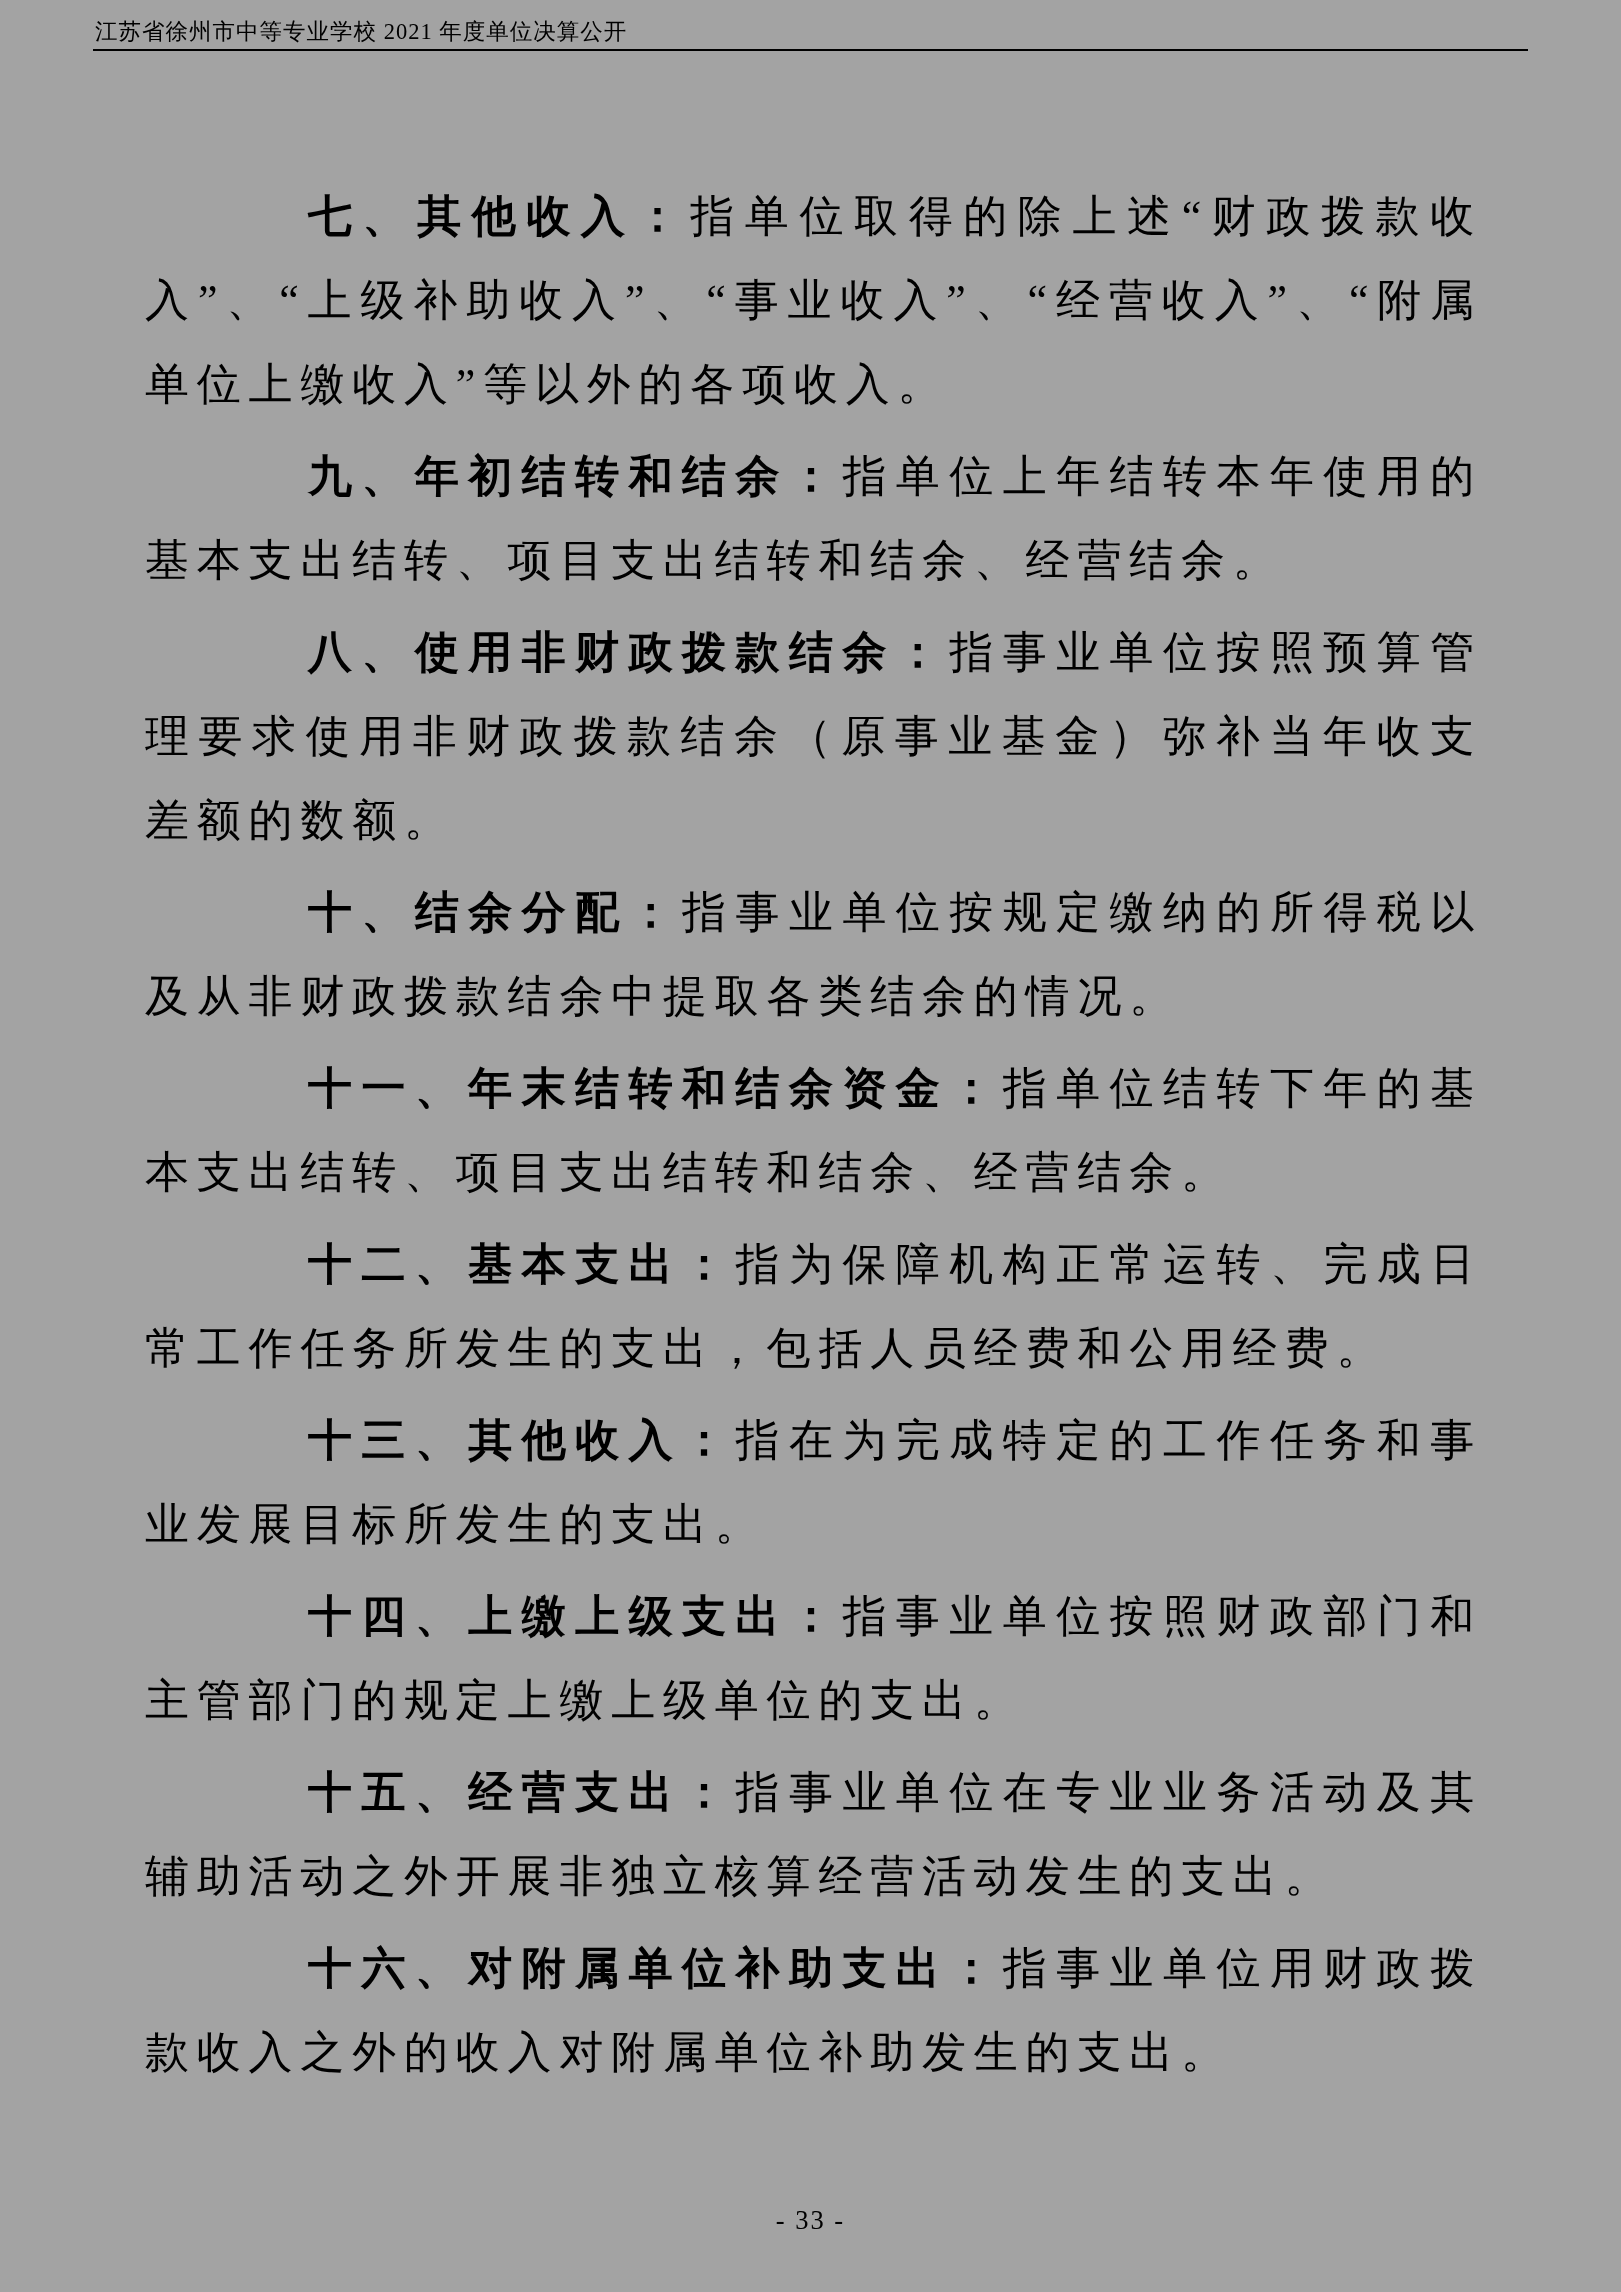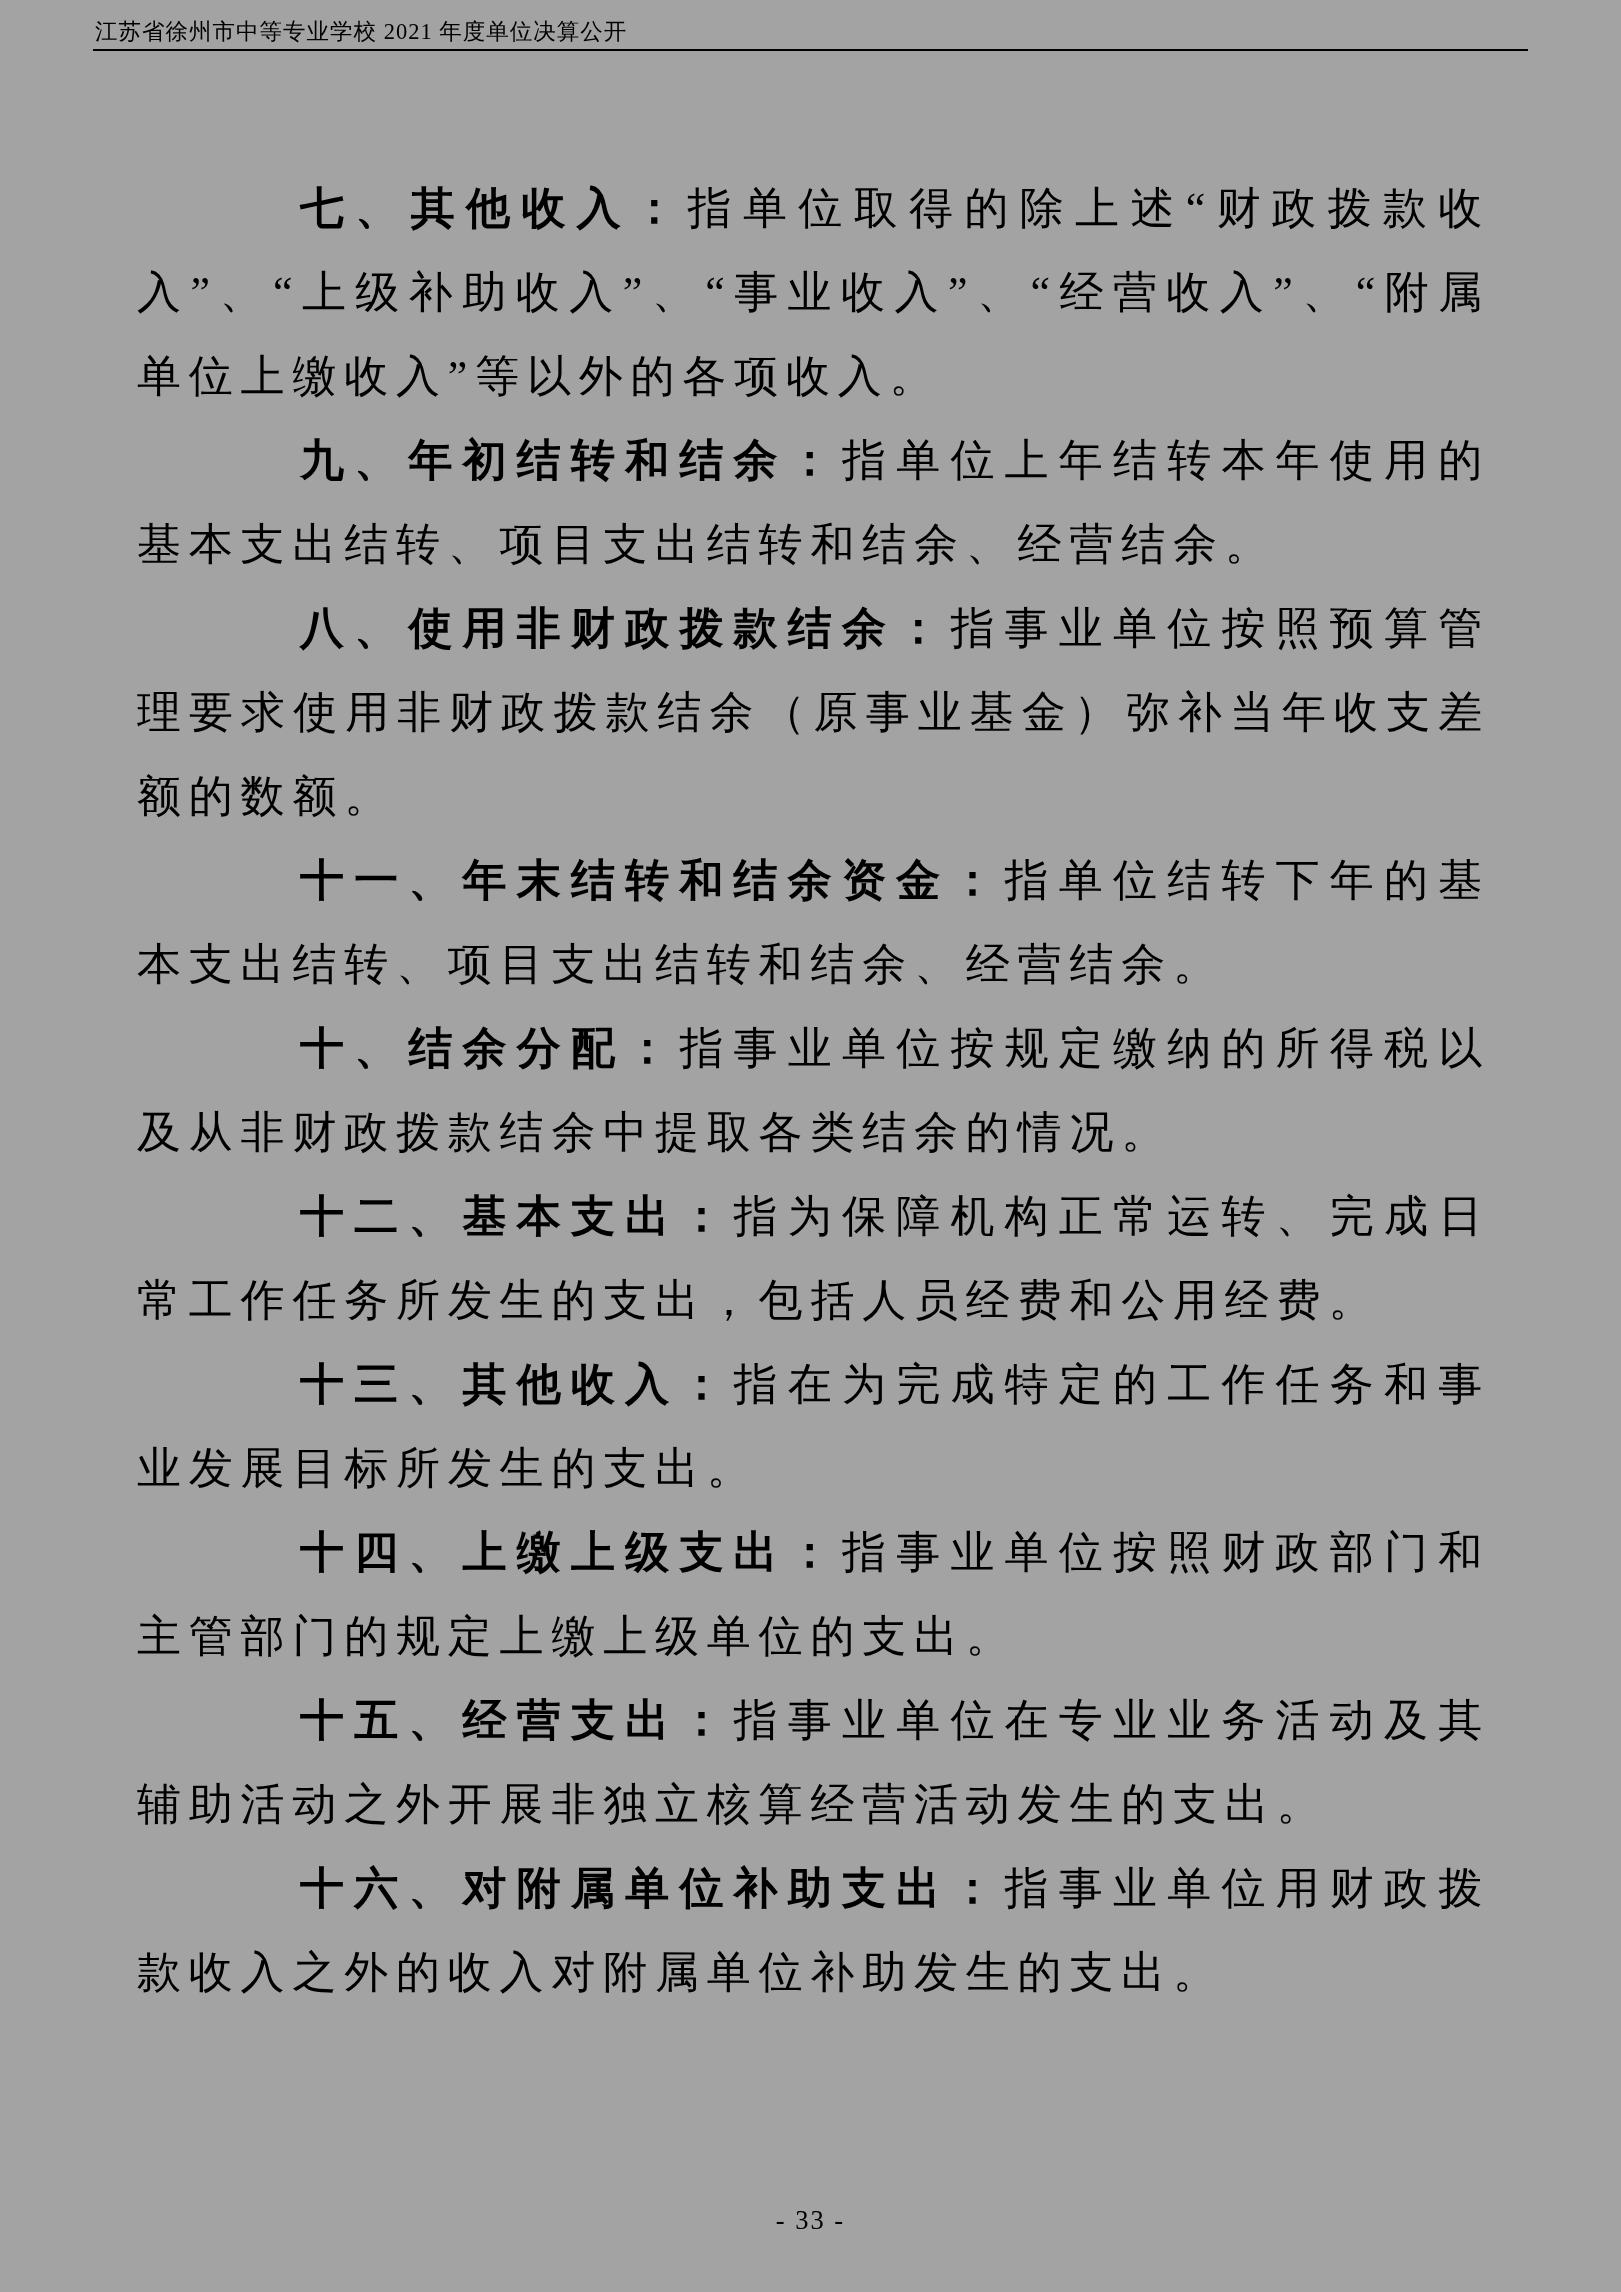--- a/index.html
+++ b/index.html
@@ -31,21 +31,21 @@
     height: 0;
     border-top: 2px solid #000000;
   }
   .content {
     position: absolute;
     top: 167px;
     left: 137px;
     width: 1353px;
   }
   .content p {
-    margin: 0;
+    margin: 8px;
     padding: 0;
     font-size: 44px;
     line-height: 84px;
     letter-spacing: 7.8px;
     text-align: justify;
     text-justify: inter-character;
     text-align-last: left;
     text-indent: 163px;
   }
   .content p .lead {
@@ -72,23 +72,23 @@
   <div class="header-rule"></div>
 
   <div class="content">
 
     <p><span class="lead">七、其他收入：</span><span>指单位取得的除上述“财政拨款收入”、“上级补助收入”、“事业收入”、“经营收入”、“附属单位上缴收入”等以外的各项收入。</span></p>
 
     <p><span class="lead">九、年初结转和结余：</span><span>指单位上年结转本年使用的基本支出结转、项目支出结转和结余、经营结余。</span></p>
 
     <p><span class="lead">八、使用非财政拨款结余：</span><span>指事业单位按照预算管理要求使用非财政拨款结余（原事业基金）弥补当年收支差额的数额。</span></p>
 
+    <p><span class="lead">十、结余分配：</span><span>指事业单位按规定缴纳的所得税以及从非财政拨款结余中提取各类结余的情况。</span></p>
+
     <p><span class="lead">十一、年末结转和结余资金：</span><span>指单位结转下年的基本支出结转、项目支出结转和结余、经营结余。</span></p>
-
-    <p><span class="lead">十、结余分配：</span><span>指事业单位按规定缴纳的所得税以及从非财政拨款结余中提取各类结余的情况。</span></p>
 
     <p><span class="lead">十二、基本支出：</span><span>指为保障机构正常运转、完成日常工作任务所发生的支出，包括人员经费和公用经费。</span></p>
 
     <p><span class="lead">十三、其他收入：</span><span>指在为完成特定的工作任务和事业发展目标所发生的支出。</span></p>
 
     <p><span class="lead">十四、上缴上级支出：</span><span>指事业单位按照财政部门和主管部门的规定上缴上级单位的支出。</span></p>
 
     <p><span class="lead">十五、经营支出：</span><span>指事业单位在专业业务活动及其辅助活动之外开展非独立核算经营活动发生的支出。</span></p>
 
     <p><span class="lead">十六、对附属单位补助支出：</span><span>指事业单位用财政拨款收入之外的收入对附属单位补助发生的支出。</span></p>

